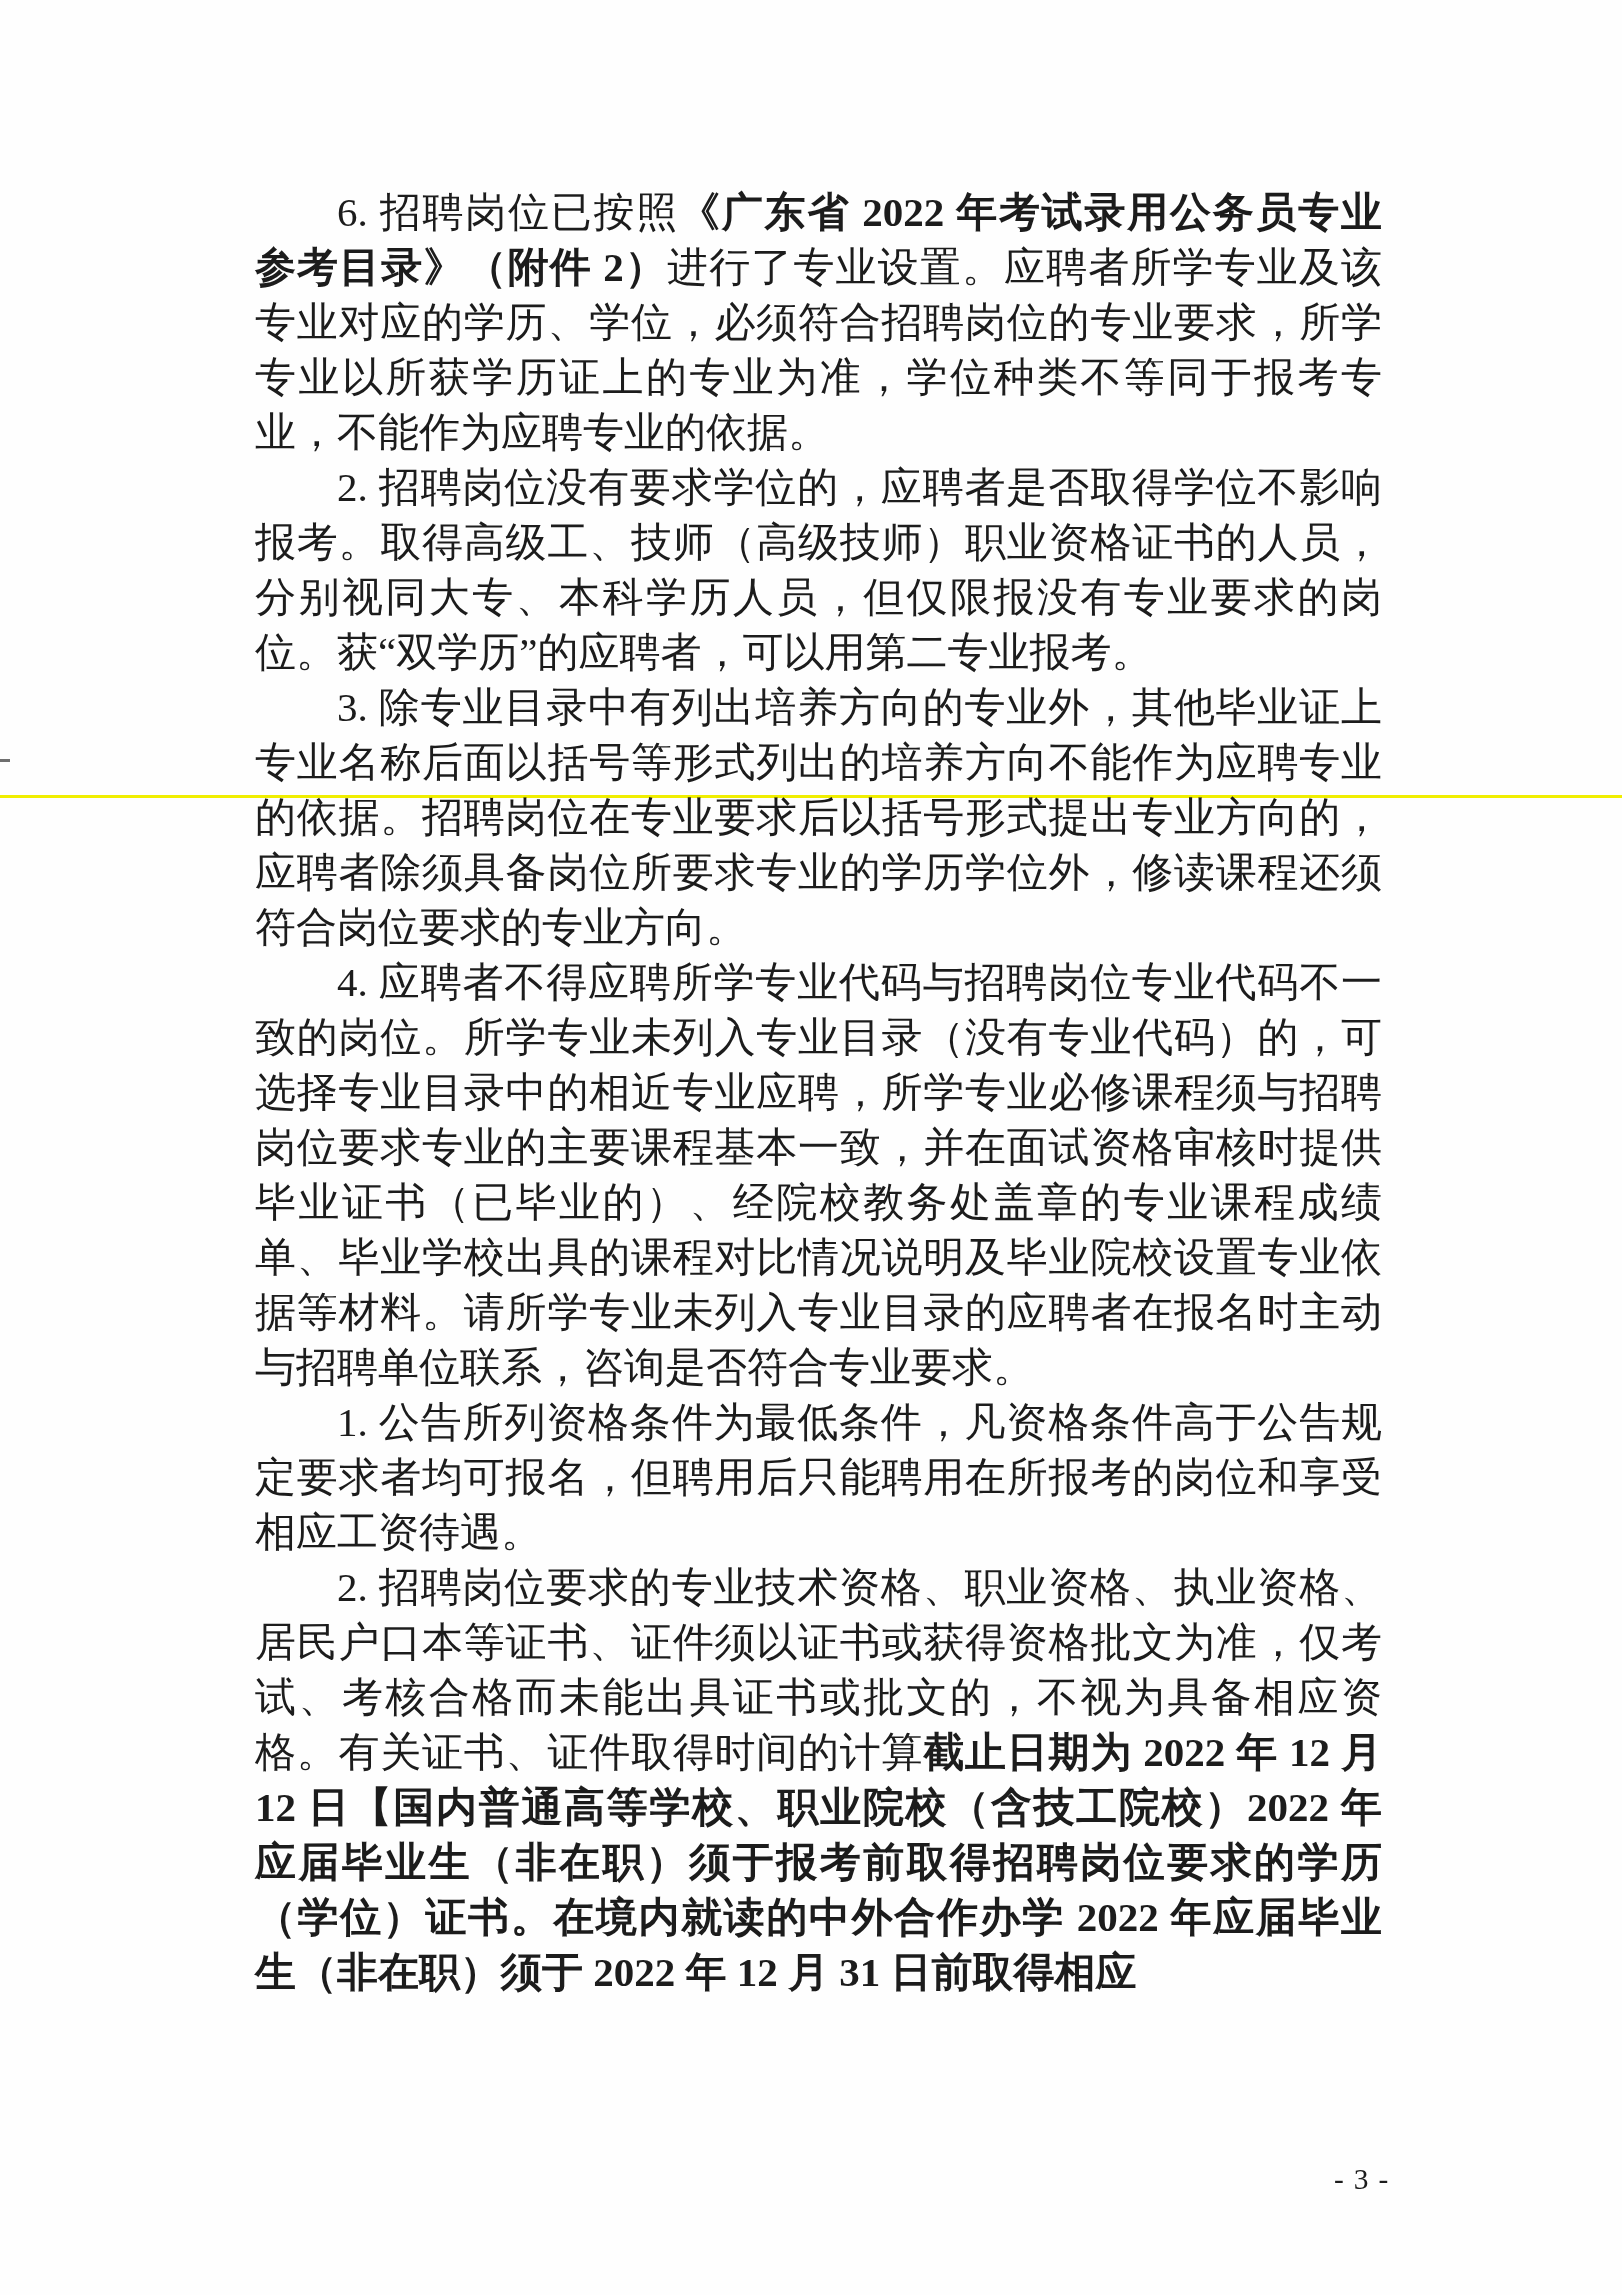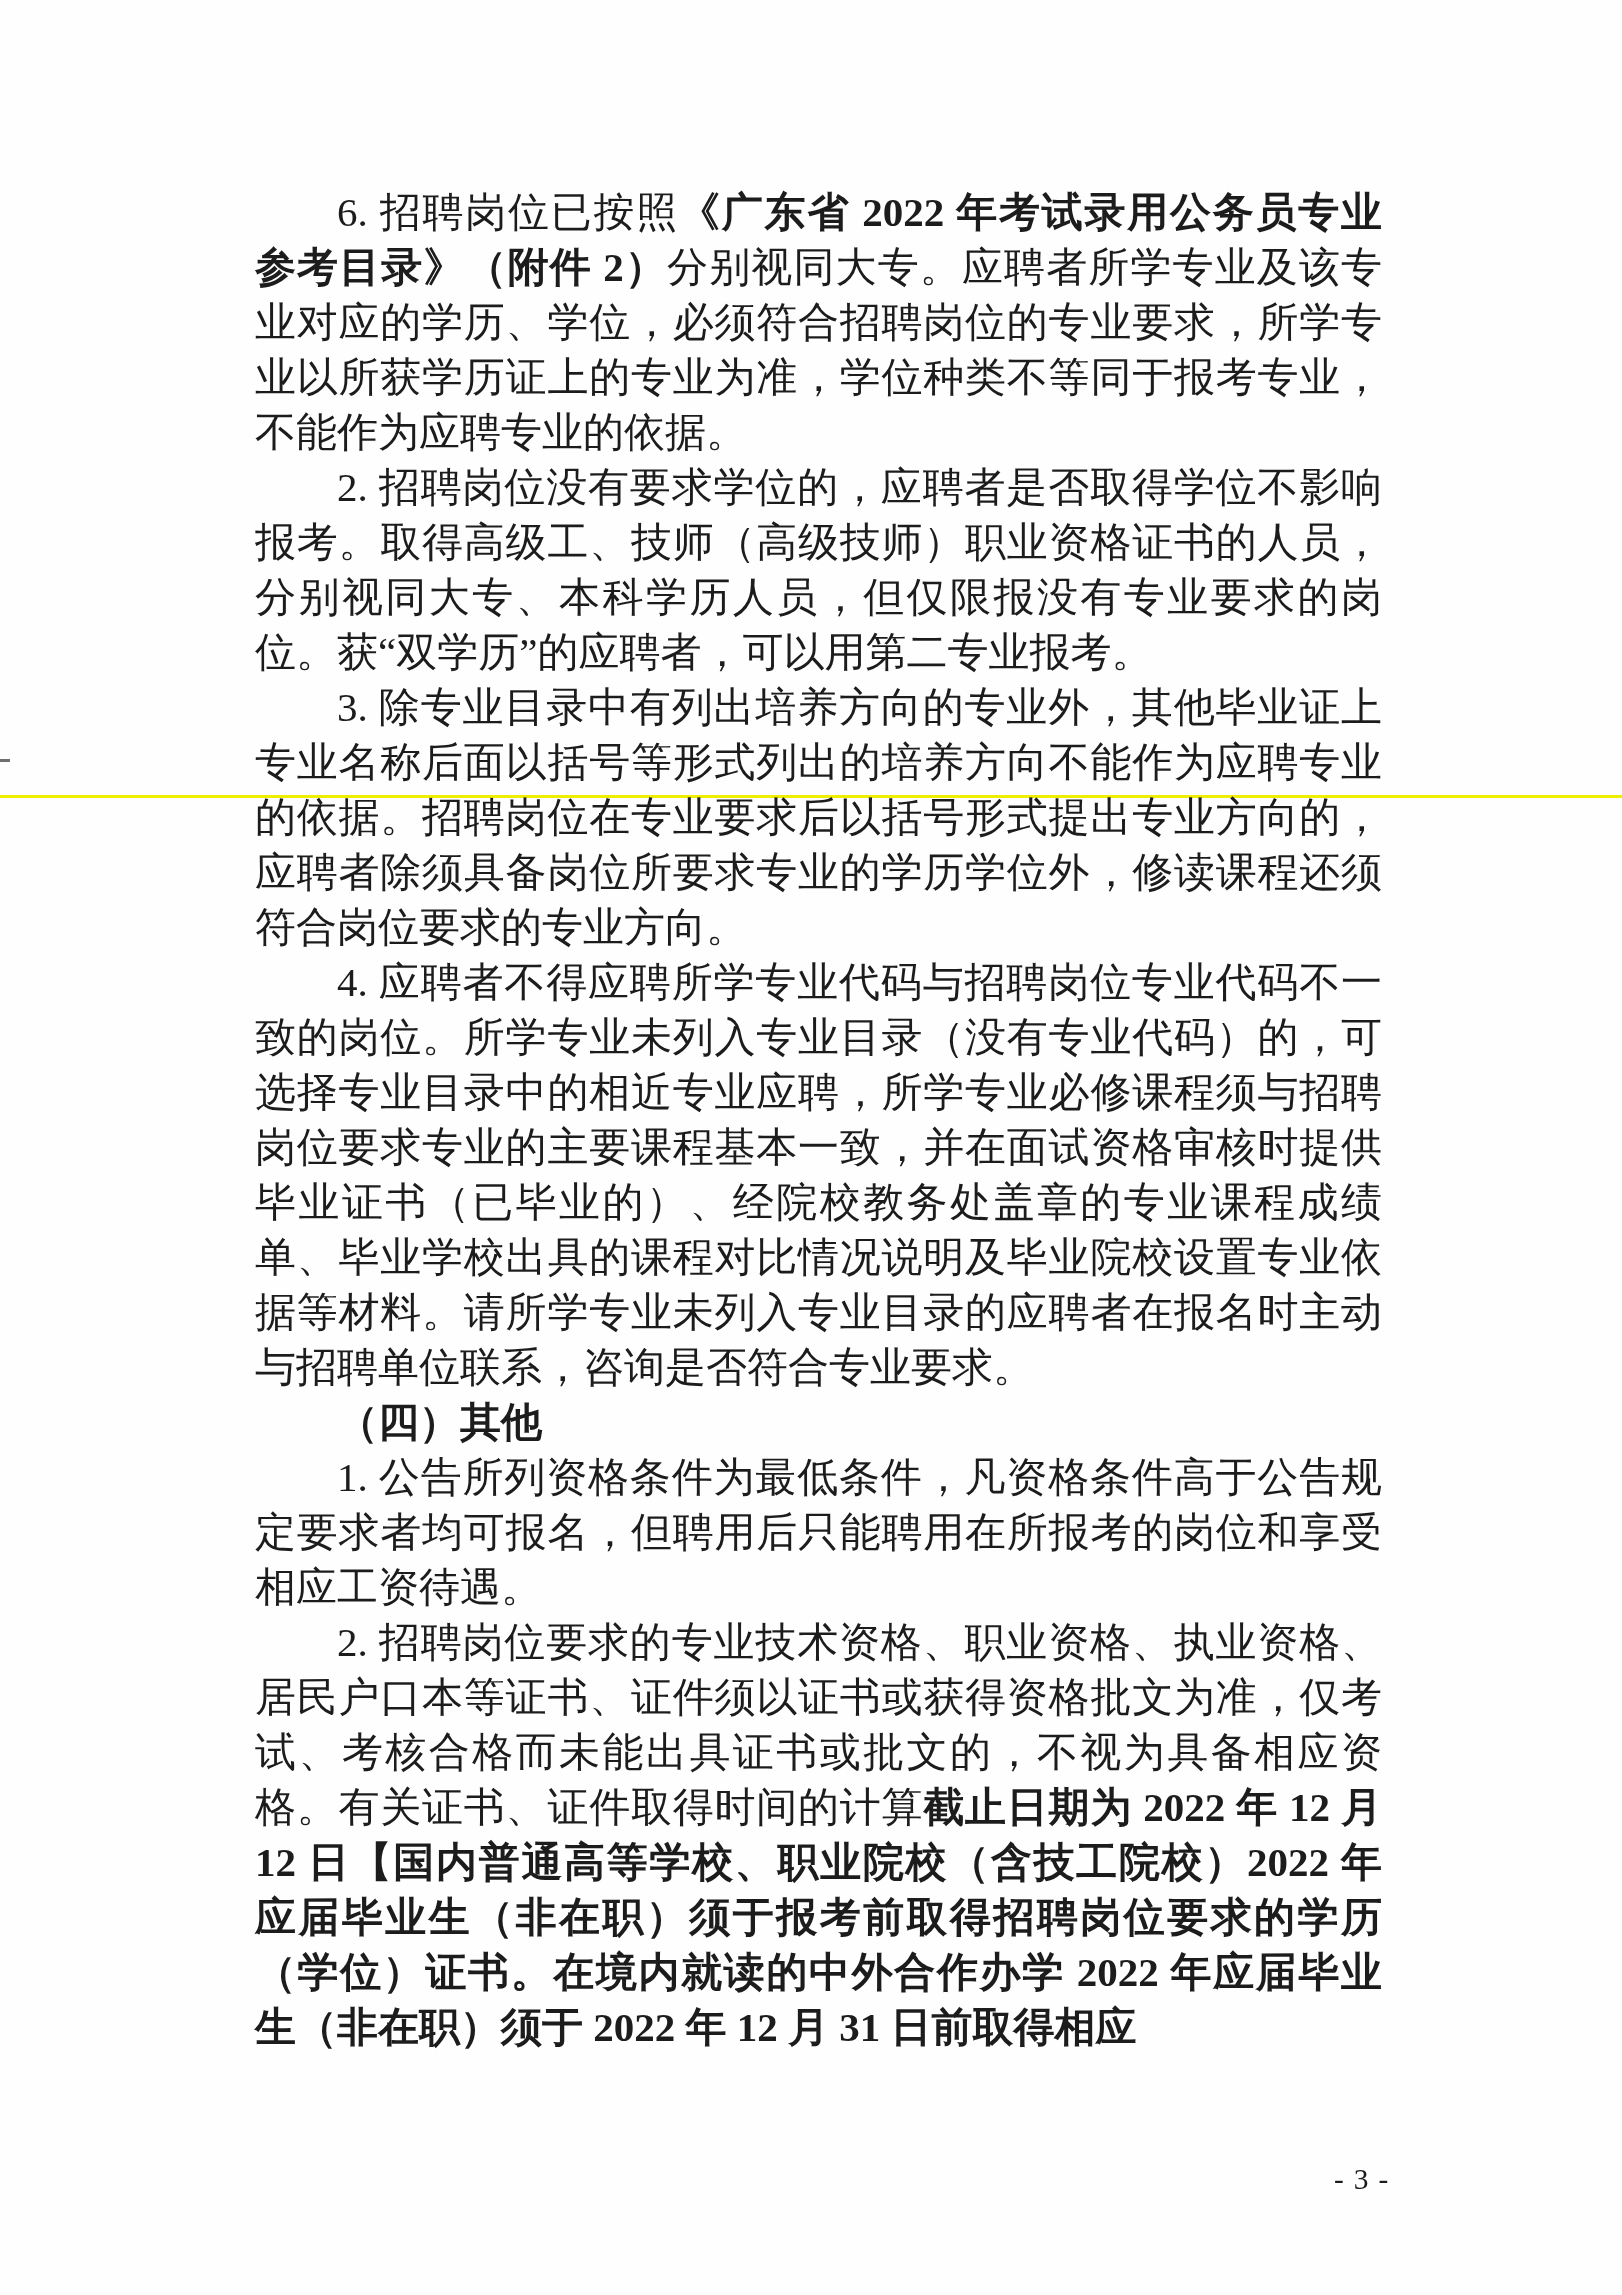--- a/index.html
+++ b/index.html
@@ -69,38 +69,35 @@
 <body>
 
 <div class="page">
 
   <div class="scan-dash"></div>
   <div class="highlight-line" style="background: rgb(240, 238, 0);"></div>
 
   <div class="text-block">
 
     <p class="para">
-      <span>6. 招聘岗位已按照</span><span class="seg-bold">《广东省 2022 年考试录用公务员专业参考目录》（附件 2）</span><span>分别视同大专。应聘者所学专业及该专业对应的学历、学位，必须符合招聘岗位的专业要求，所学专业以所获学历证上的专业为准，学位种类不等同于报考专业，不能作为应聘专业的依据。</span>
+      <span>6. 招聘岗位已按照</span><span class="seg-bold">《广东省 2022 年考试录用公务员专业参考目录》（附件 2）</span><span>进行了专业设置。应聘者所学专业及该专业对应的学历、学位，必须符合招聘岗位的专业要求，所学专业以所获学历证上的专业为准，学位种类不等同于报考专业，不能作为应聘专业的依据。</span>
     </p>
 
     <p class="para">
       <span>2. 招聘岗位没有要求学位的，应聘者是否取得学位不影响报考。取得高级工、技师（高级技师）职业资格证书的人员，分别视同大专、本科学历人员，但仅限报没有专业要求的岗位。获“双学历”的应聘者，可以用第二专业报考。</span>
     </p>
 
     <p class="para">
       <span>3. 除专业目录中有列出培养方向的专业外，其他毕业证上专业名称后面以括号等形式列出的培养方向不能作为应聘专业的依据。招聘岗位在专业要求后以括号形式提出专业方向的，应聘者除须具备岗位所要求专业的学历学位外，修读课程还须符合岗位要求的专业方向。</span>
     </p>
 
     <p class="para">
       <span>4. 应聘者不得应聘所学专业代码与招聘岗位专业代码不一致的岗位。所学专业未列入专业目录（没有专业代码）的，可选择专业目录中的相近专业应聘，所学专业必修课程须与招聘岗位要求专业的主要课程基本一致，并在面试资格审核时提供毕业证书（已毕业的）、经院校教务处盖章的专业课程成绩单、毕业学校出具的课程对比情况说明及毕业院校设置专业依据等材料。请所学专业未列入专业目录的应聘者在报名时主动与招聘单位联系，咨询是否符合专业要求。</span>
     </p>
 
-    <p class="para heading">
-      <span>（四）其他</span>
-    </p>
 
     <p class="para">
       <span>1. 公告所列资格条件为最低条件，凡资格条件高于公告规定要求者均可报名，但聘用后只能聘用在所报考的岗位和享受相应工资待遇。</span>
     </p>
 
     <p class="para">
       <span>2. 招聘岗位要求的专业技术资格、职业资格、执业资格、居民户口本等证书、证件须以证书或获得资格批文为准，仅考试、考核合格而未能出具证书或批文的，不视为具备相应资格。有关证书、证件取得时间的计算</span><span class="seg-bold">截止日期为 2022 年 12 月 12 日【国内普通高等学校、职业院校（含技工院校）2022 年应届毕业生（非在职）须于报考前取得招聘岗位要求的学历（学位）证书。在境内就读的中外合作办学 2022 年应届毕业生（非在职）须于 2022 年 12 月 31 日前取得相应</span>
     </p>
 
   </div>

